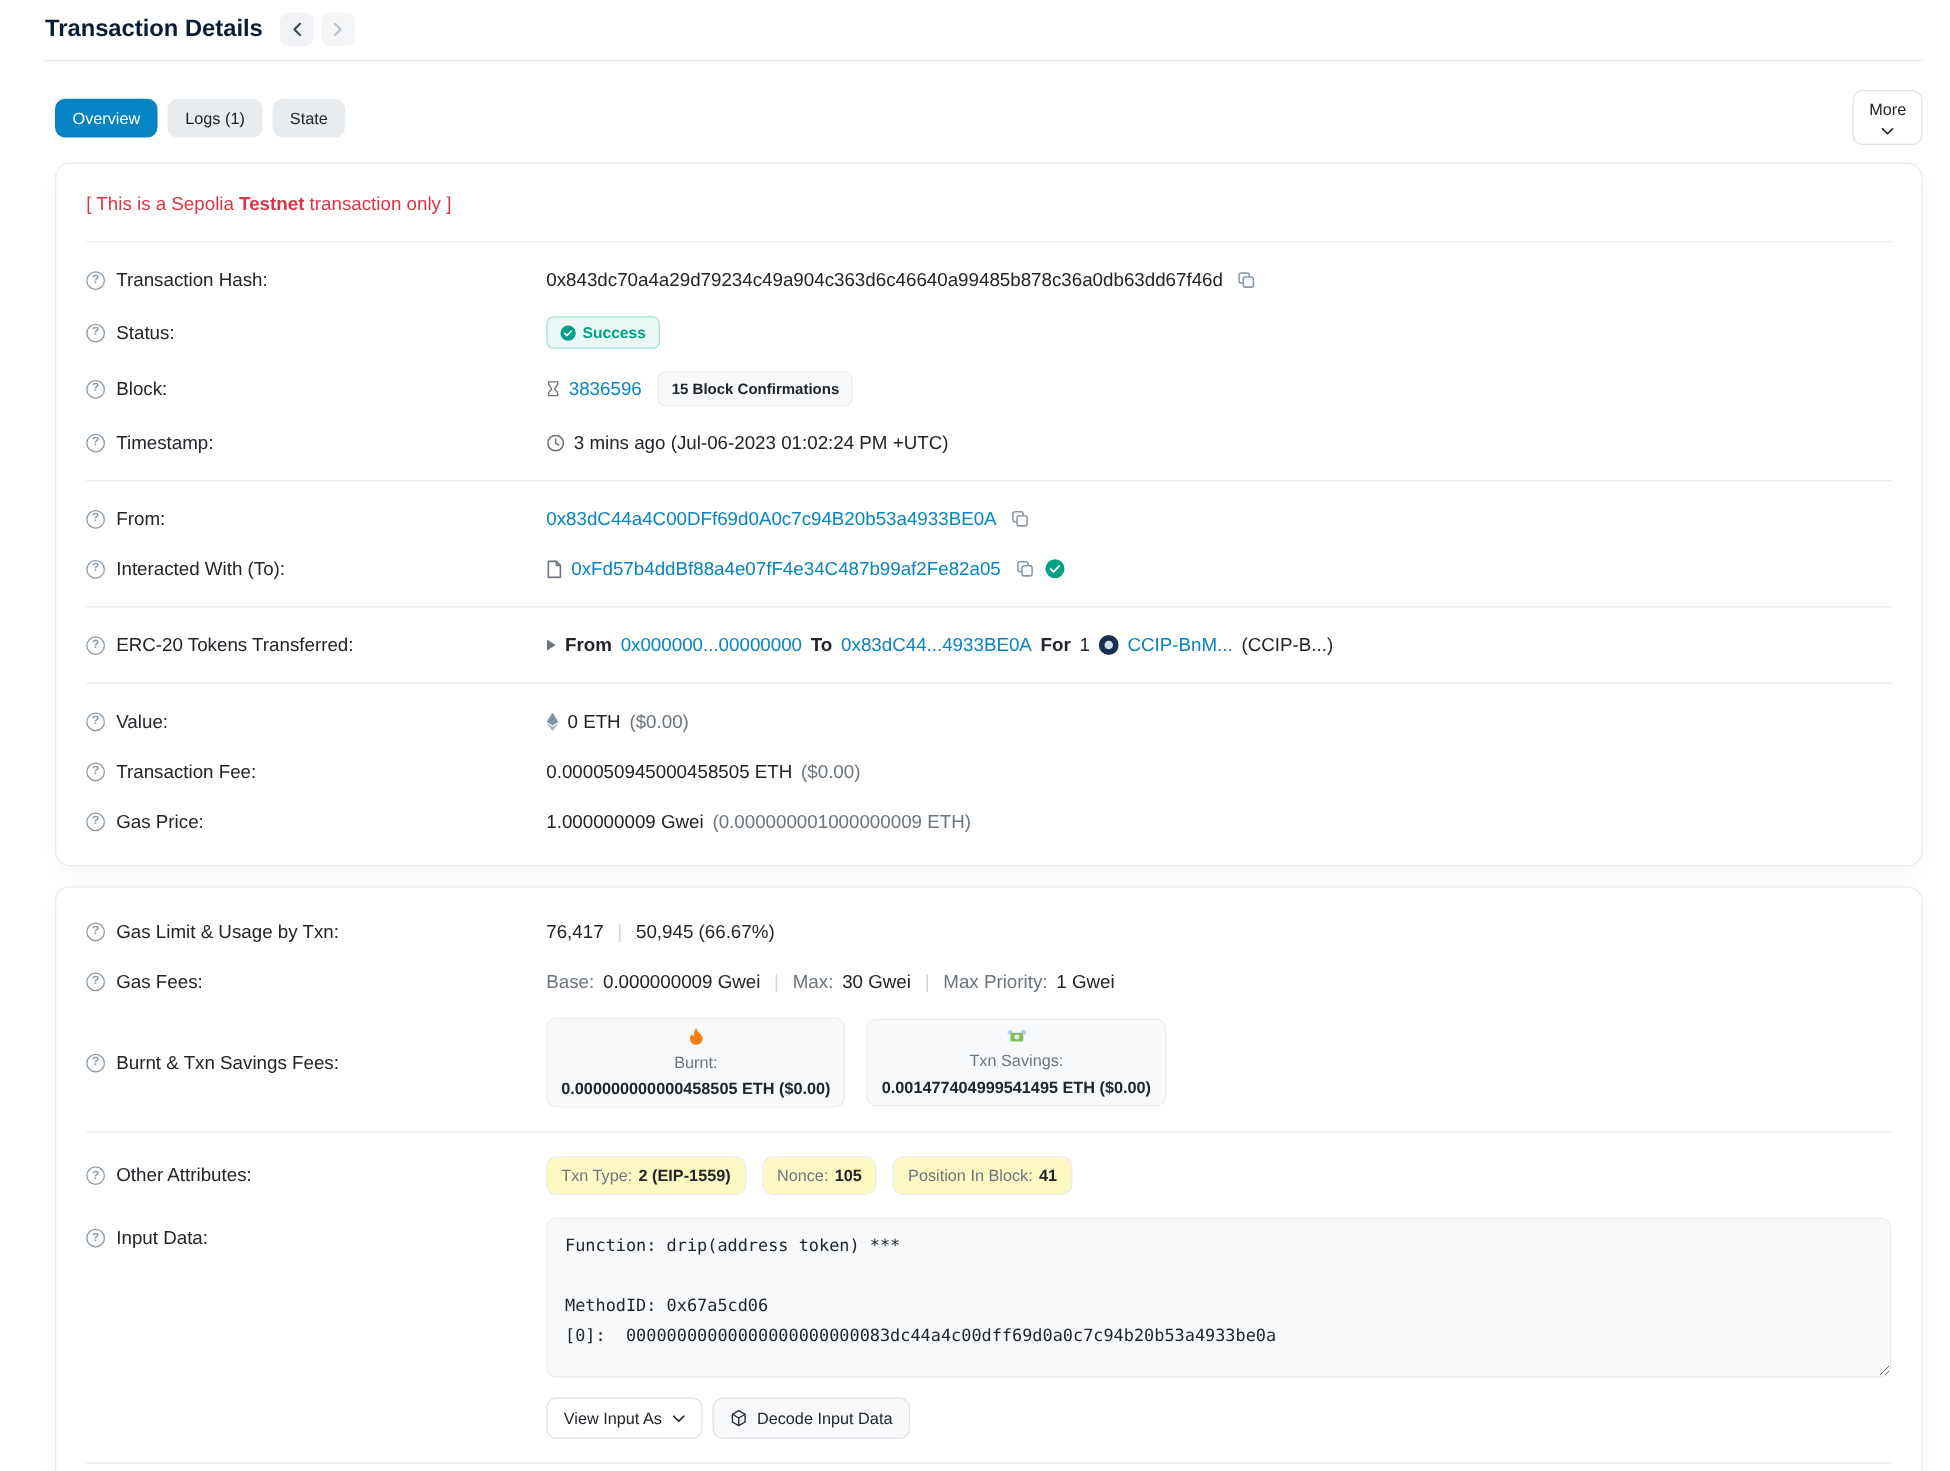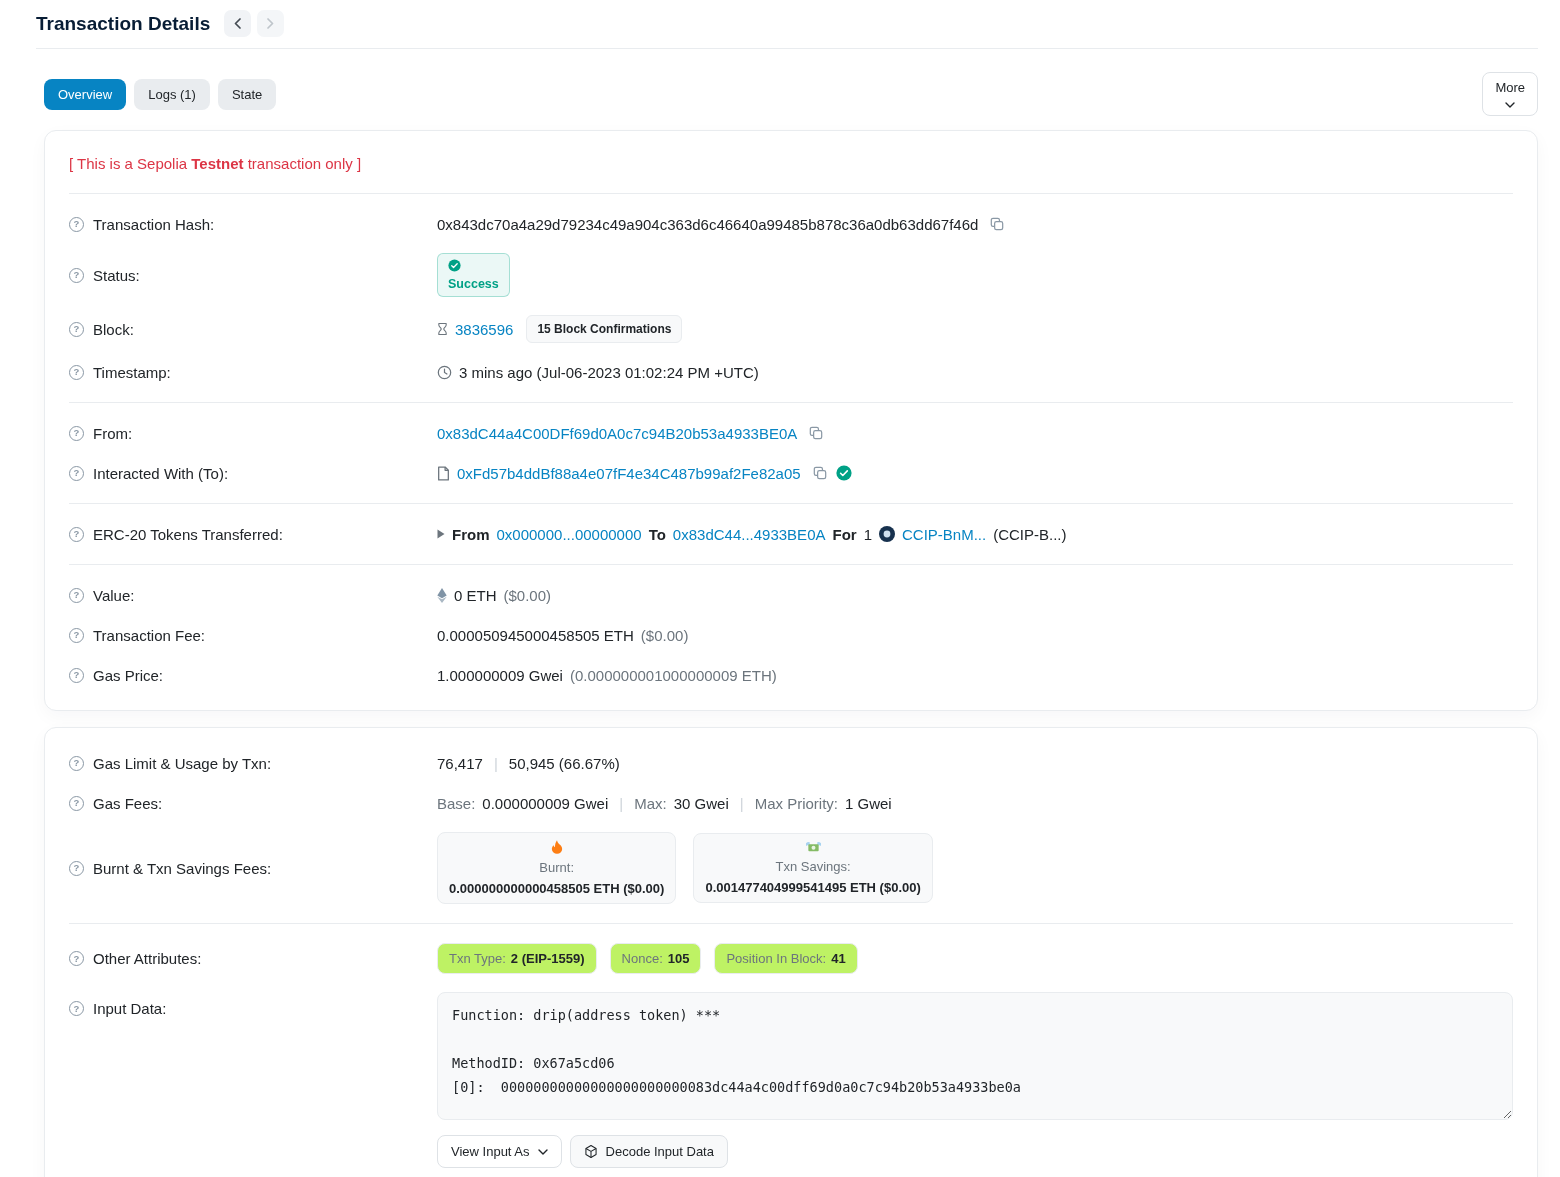--- a/index.html
+++ b/index.html
@@ -68,33 +68,33 @@
   .q {
     width: 15px; height: 15px; min-width: 15px; border: 1.2px solid #8a98a5;
     border-radius: 50%; display: inline-flex; align-items: center; justify-content: center;
     font-size: 9.5px; font-weight: 700; color: #8a98a5; cursor: pointer; line-height: 1;
   }
   .icon-btn { border: none; background: transparent; cursor: pointer; display: inline-flex; align-items: center; padding: 2px; margin-left: 3px; }
   .ico { display: inline-flex; align-items: center; }
 
   
   .badge-success {
-    display: inline-flex; align-items: flex-start; gap: 5px;
+    display: inline-flex; align-items: center; gap: 5px;
     background: rgba(0,161,134,.08); border: 1px solid rgba(0,161,134,.3);
     color: #00a186; font-size: 12.5px; font-weight: 600;
-    border-radius: 6px; padding: 5px 10px; flex-direction: column;
+    border-radius: 6px; padding: 5px 10px;
   }
   .badge-outline {
     display: inline-flex; align-items: center; gap: 4px;
     background: #f8f9fa; border: 1px solid #e9ecef; color: #212529;
     font-size: 12px; font-weight: 600; border-radius: 6px; padding: 6px 10px; margin-left: 6px;
   }
   .badge-attr {
     display: inline-flex; align-items: center; gap: 5px;
-    background: #bef264; border: 1px solid #e9ecef; border-radius: 8px;
+    background: #fef9c3; border: 1px solid #e9ecef; border-radius: 8px;
     padding: 7px 11px; font-size: 13px; margin-right: 6px;
   }
   .badge-attr .muted { font-size: 13px; }
   .badge-attr .bold { font-weight: 700; }
   .badge-fee {
     display: inline-flex; align-items: center; gap: 6px;
     background: #f8f9fa; border: 1px solid #e9ecef; border-radius: 8px;
     padding: 7px 11px; font-size: 13px; margin-right: 10px; flex-direction: column;
   }
   .badge-fee .bold { font-weight: 700; }

